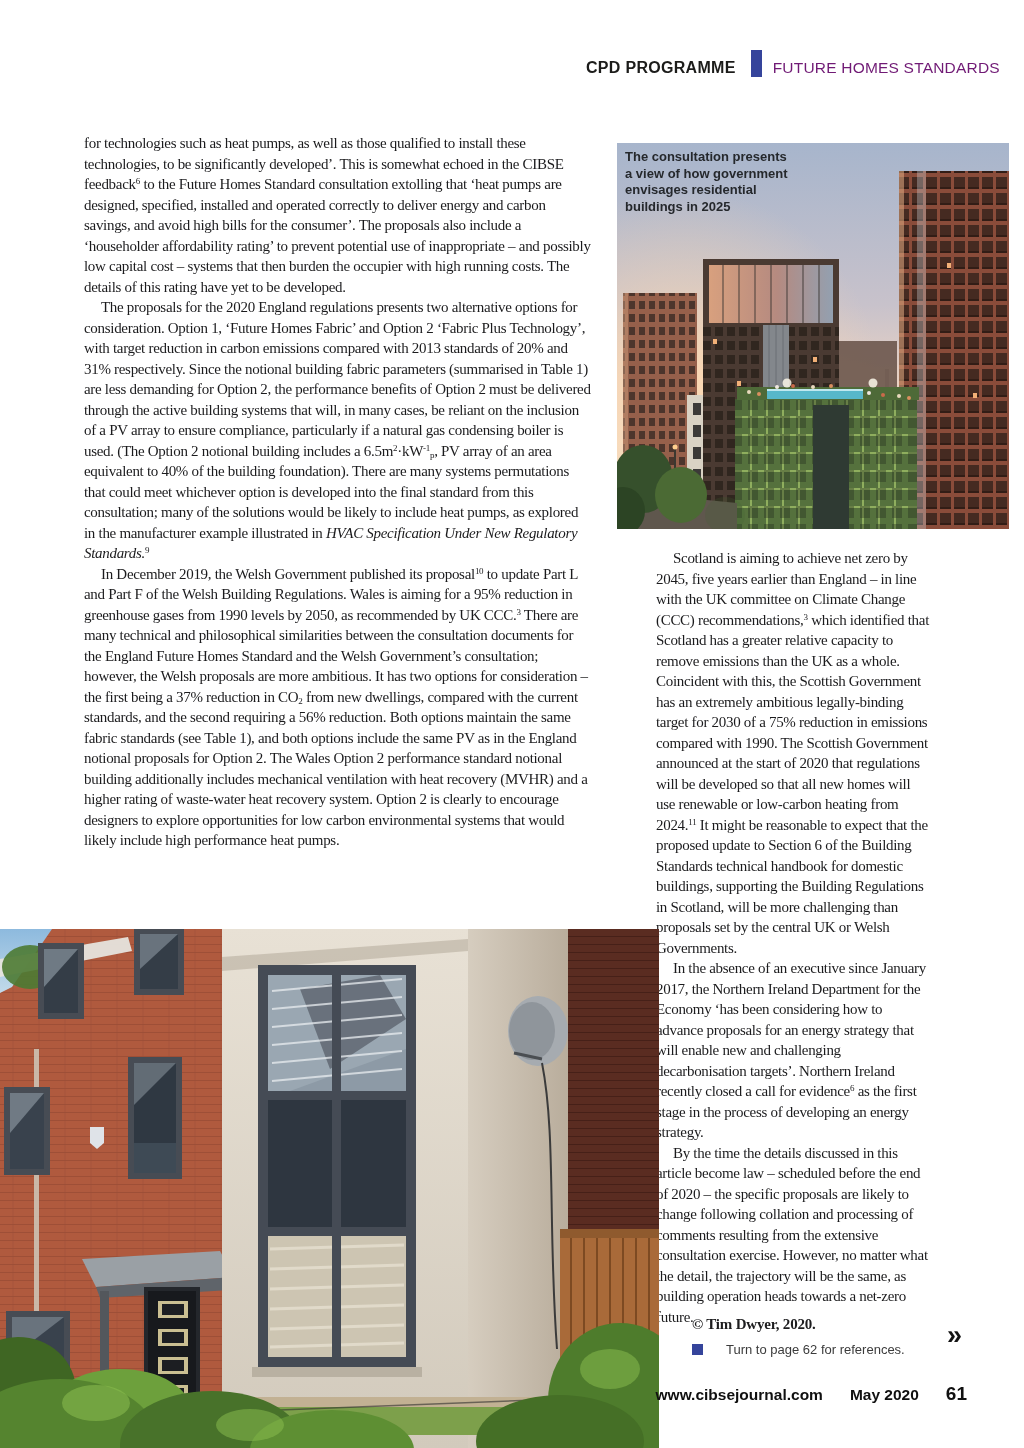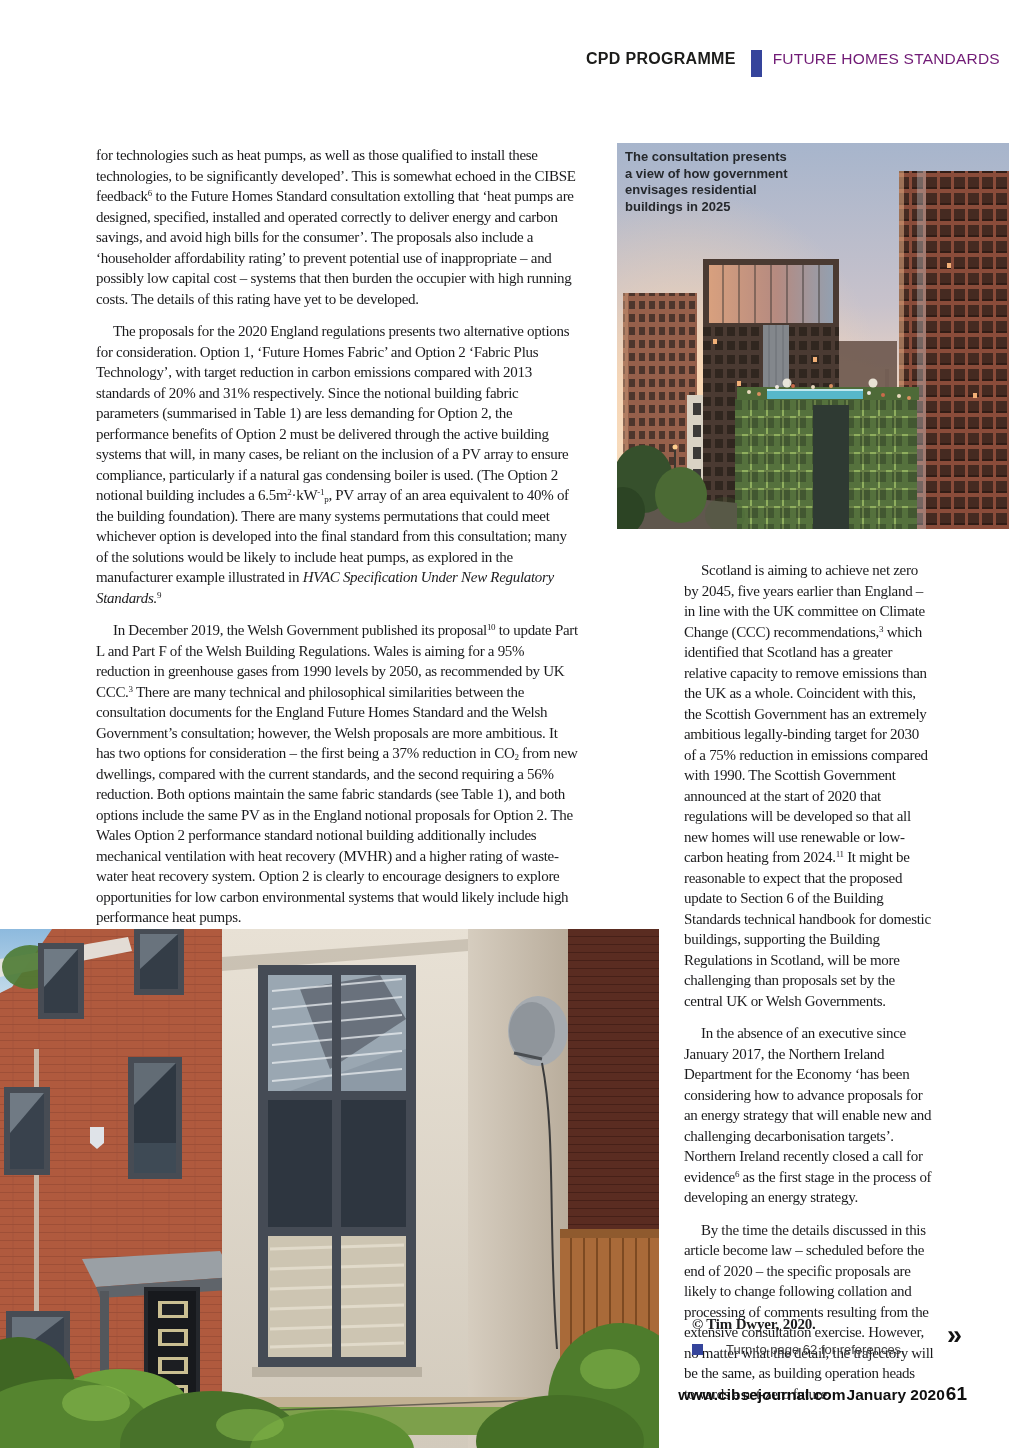--- a/index.html
+++ b/index.html
@@ -3,32 +3,32 @@
 <meta charset="utf-8">
 <style>
   html,body{margin:0;padding:0;background:#9a9a9a;}
   .page{
     position:relative;width:1024px;height:1448px;margin:0 auto;
     background:#ffffff;overflow:hidden;
     font-family:"Liberation Serif",serif;color:#1b1b1d;
   }
   
   .header{
-    position:absolute;top:50px;left:586px;display:flex;align-items:flex-start;
+    position:absolute;top:50px;left:586px;display:flex;align-items:flex-end;
     font-family:"Liberation Sans",sans-serif;white-space:nowrap;
   }
   .header .section{font-weight:bold;font-size:16px;letter-spacing:.3px;color:#1c1c1a;}
   .header .bar{width:11px;height:27px;background:var(--accent,#35449b);margin:0 11px 0 15px;}
   .header .title{font-size:15.5px;color:#701a75;letter-spacing:.2px;}
   
   .col{position:absolute;font-size:15px;line-height:20.5px;letter-spacing:-0.3px;text-align:left;}
-  .col p{margin:12px;text-indent:17px;}
+  .col p{margin:0;text-indent:17px;}
   .col p.flush{text-indent:0;}
   .left-col{left:84px;top:133px;width:508px;}
-  .right-col{left:672px;top:548px;width:274px;}
+  .right-col{left:656px;top:548px;width:274px;}
   sup{font-size:60%;line-height:0;vertical-align:baseline;position:relative;top:-0.55em;}
   sub{font-size:60%;line-height:0;vertical-align:baseline;position:relative;bottom:-0.25em;}
   em{font-style:italic;}
   
   .hero{position:absolute;left:617px;top:143px;width:392px;height:386px;margin:0;}
   .hero svg{position:absolute;inset:0;display:block;}
   .hero-caption{
     position:absolute;left:8px;top:6px;width:172px;
     font-family:"Liberation Sans",sans-serif;font-weight:bold;
     font-size:13px;line-height:1.28;color:#25282c;
@@ -43,21 +43,21 @@
   .refs-row{
     position:absolute;left:692px;top:1342px;display:flex;align-items:center;gap:23px;
     font-family:"Liberation Sans",sans-serif;font-size:13px;color:#3b3b3b;
   }
   .refs-square{width:11px;height:11px;background:var(--accent,#35449b);flex:0 0 auto;}
   .chevron{
     position:absolute;left:947px;top:1320px;
     font-family:"Liberation Sans",sans-serif;font-weight:bold;font-size:27px;color:#141414;
   }
   .footer{
-    position:absolute;top:1383px;right:57px;display:flex;align-items:baseline;gap:1px;
+    position:absolute;top:1383px;right:57px;display:flex;align-items:baseline;gap:27px;
     font-family:"Liberation Sans",sans-serif;font-weight:bold;color:#101010;white-space:nowrap;
   }
   .footer .website,.footer .issue{font-size:15.5px;}
   .footer .pageno{font-size:19px;}
 </style>
 </head>
 <body>
 
 <div class="page">
 
@@ -391,17 +391,17 @@
         <ellipse cx="560" cy="512" rx="84" ry="46" fill="#456f26"></ellipse>
         <ellipse cx="96" cy="474" rx="34" ry="18" fill="#8cc050" opacity="0.55"></ellipse>
         <ellipse cx="250" cy="496" rx="34" ry="16" fill="#8cc050" opacity="0.5"></ellipse>
         <ellipse cx="610" cy="440" rx="30" ry="20" fill="#8cc050" opacity="0.5"></ellipse>
       </g>
     </svg>
   </figure>
 
   <div class="footer">
     <span class="website">www.cibsejournal.com</span>
-    <span class="issue">January 2020</span>
+    <span class="issue">May 2020</span>
     <span class="pageno">61</span>
   </div>
 
 </div>
 
 </body></html>

